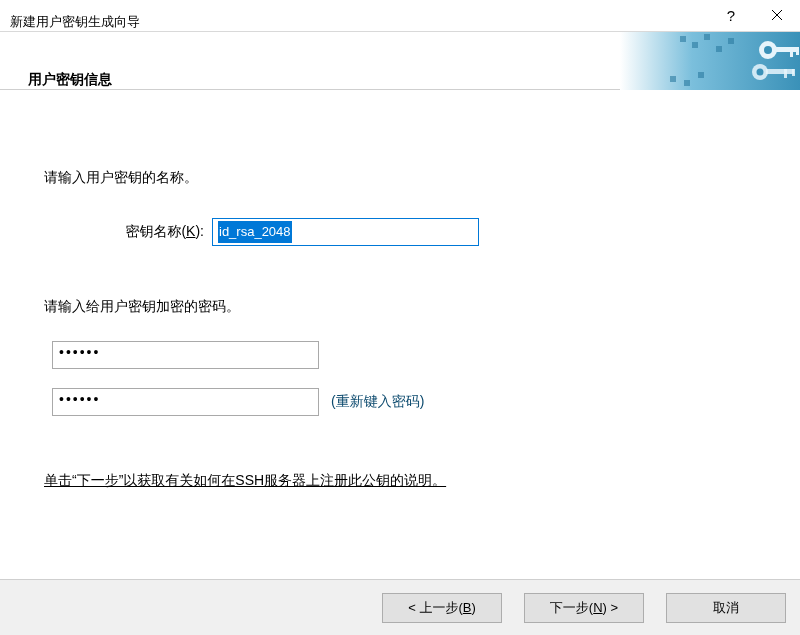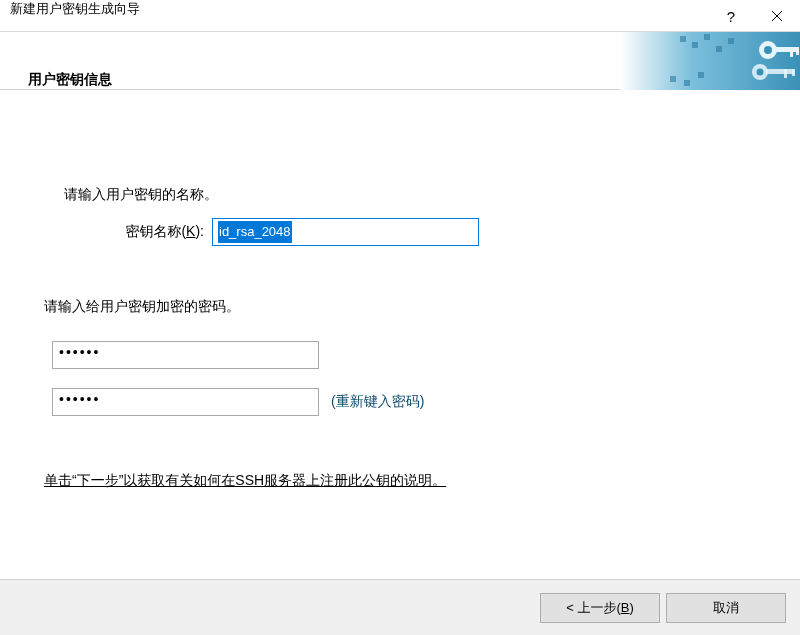--- a/index.html
+++ b/index.html
@@ -11,21 +11,21 @@
       height: 635px;
       overflow: hidden;
       display: flex;
       flex-direction: column;
     }
     
     .titlebar {
       height: 32px;
       background: #ffffff;
       display: flex;
-      align-items: flex-start;
+      align-items: flex-end;
       border-bottom: 1px solid #d9d9d9;
     }
     .titlebar-title {
       padding-left: 10px;
       font-size: 13px;
       color: #000;
       flex: 1;
     }
     .titlebar-btn {
       width: 46px;
@@ -66,21 +66,21 @@
       background: #ffffff;
       padding: 0;
       position: relative;
     }
     .prompt {
       position: absolute;
       left: 44px;
       color: #000;
       font-size: 14px;
     }
-    .prompt1 { top: 96px; margin-left: 20px; }
+    .prompt1 { top: 79px; }
     .prompt2 { top: 208px; }
     .prompt3 { top: 382px; text-decoration: underline; }
     .form-row {
       position: absolute;
       display: flex;
       align-items: center;
       left: 52px;
       right: 44px;
     }
     .row-name { top: 128px; }
@@ -131,21 +131,21 @@
     }
     
     .buttonbar {
       height: 56px;
       background: #f0f0f0;
       border-top: 1px solid #cfcfcf;
       display: flex;
       align-items: center;
       justify-content: flex-end;
       padding-right: 14px;
-      gap: 6px;
+      gap: 22px;
     }
     .btn {
       min-width: 120px;
       height: 30px;
       background: #e1e1e1;
       border: 1px solid #adadad;
       font-size: 13px;
       font-family: inherit;
       cursor: default;
       display: flex;
@@ -240,14 +240,19 @@
   <div class="prompt prompt3">单击“下一步”以获取有关如何在SSH服务器上注册此公钥的说明。</div>
 
 </div>
 
 <div class="buttonbar">
   <button class="btn">
     <span>&lt; 上一步(</span>
       <u>B</u>
       <span>)</span>
   </button>
+  <button class="btn">
+    <span>下一步(</span>
+      <u>N</u>
+      <span>) &gt;</span>
+  </button>
   <button class="btn">取消</button>
 </div>
 
 </body></html>

